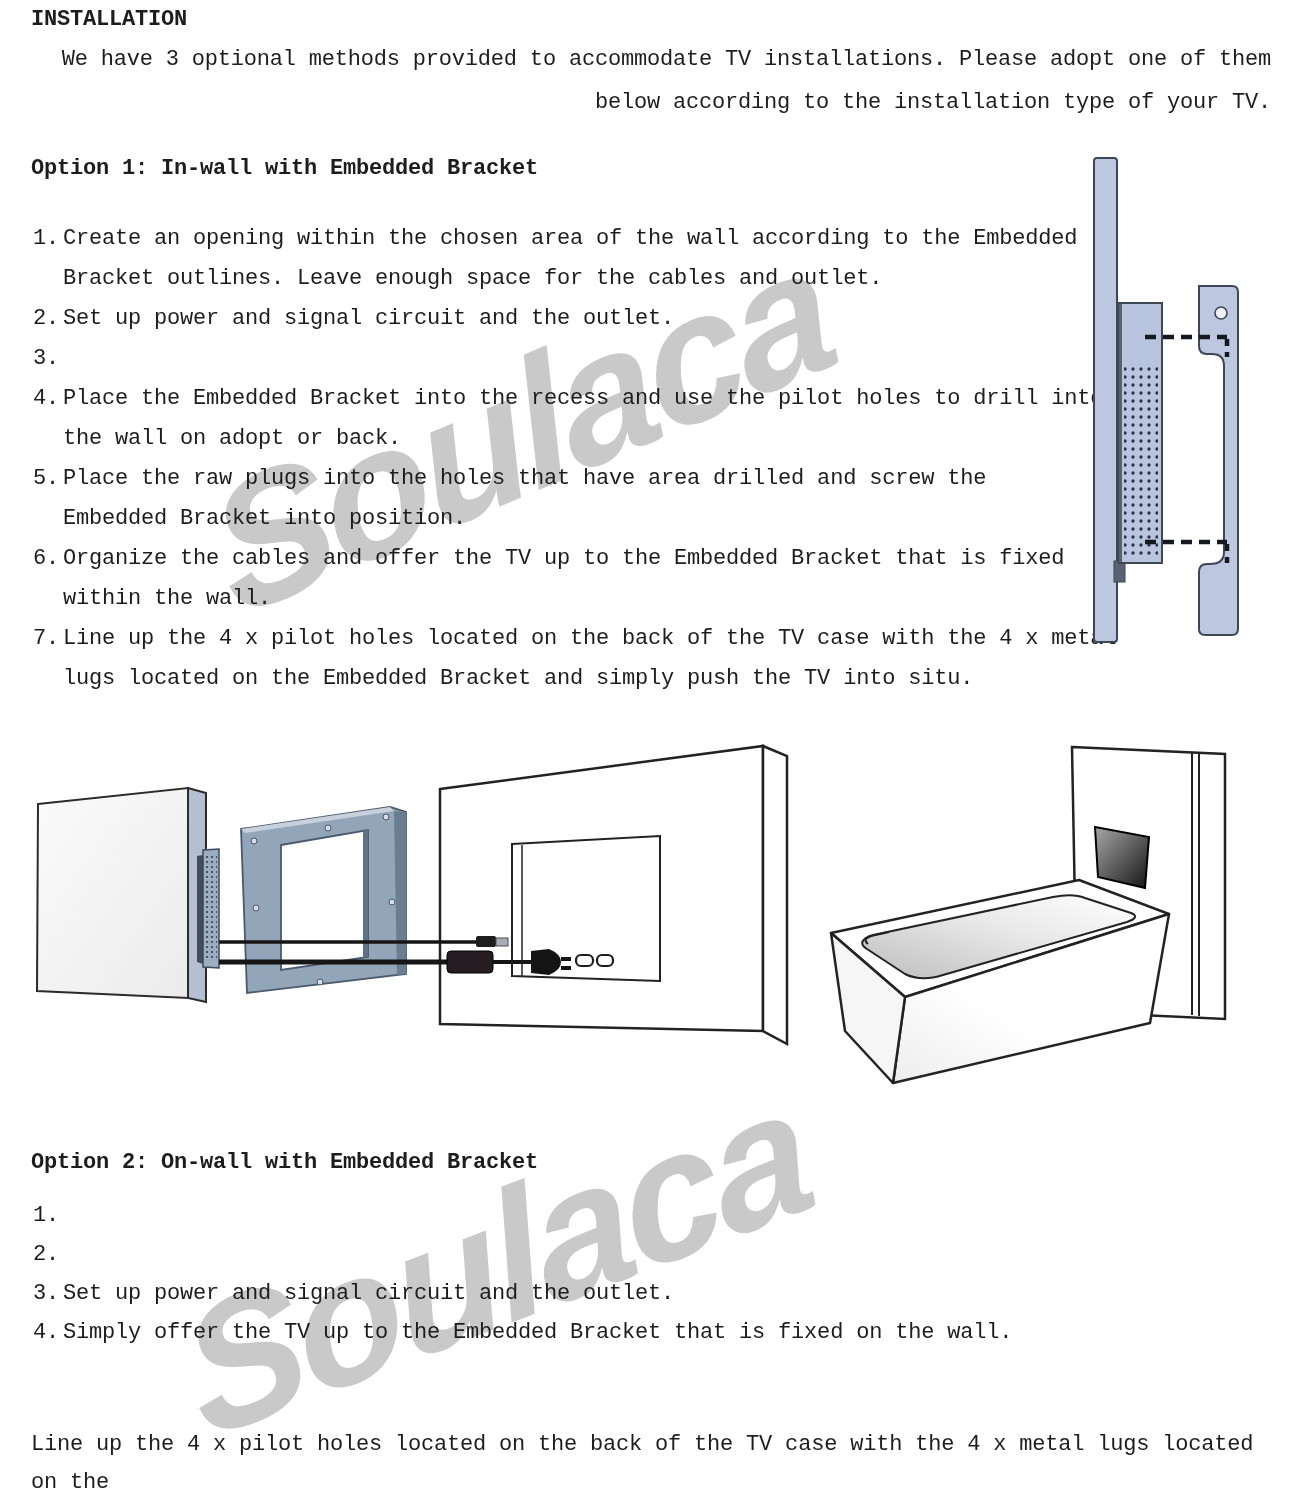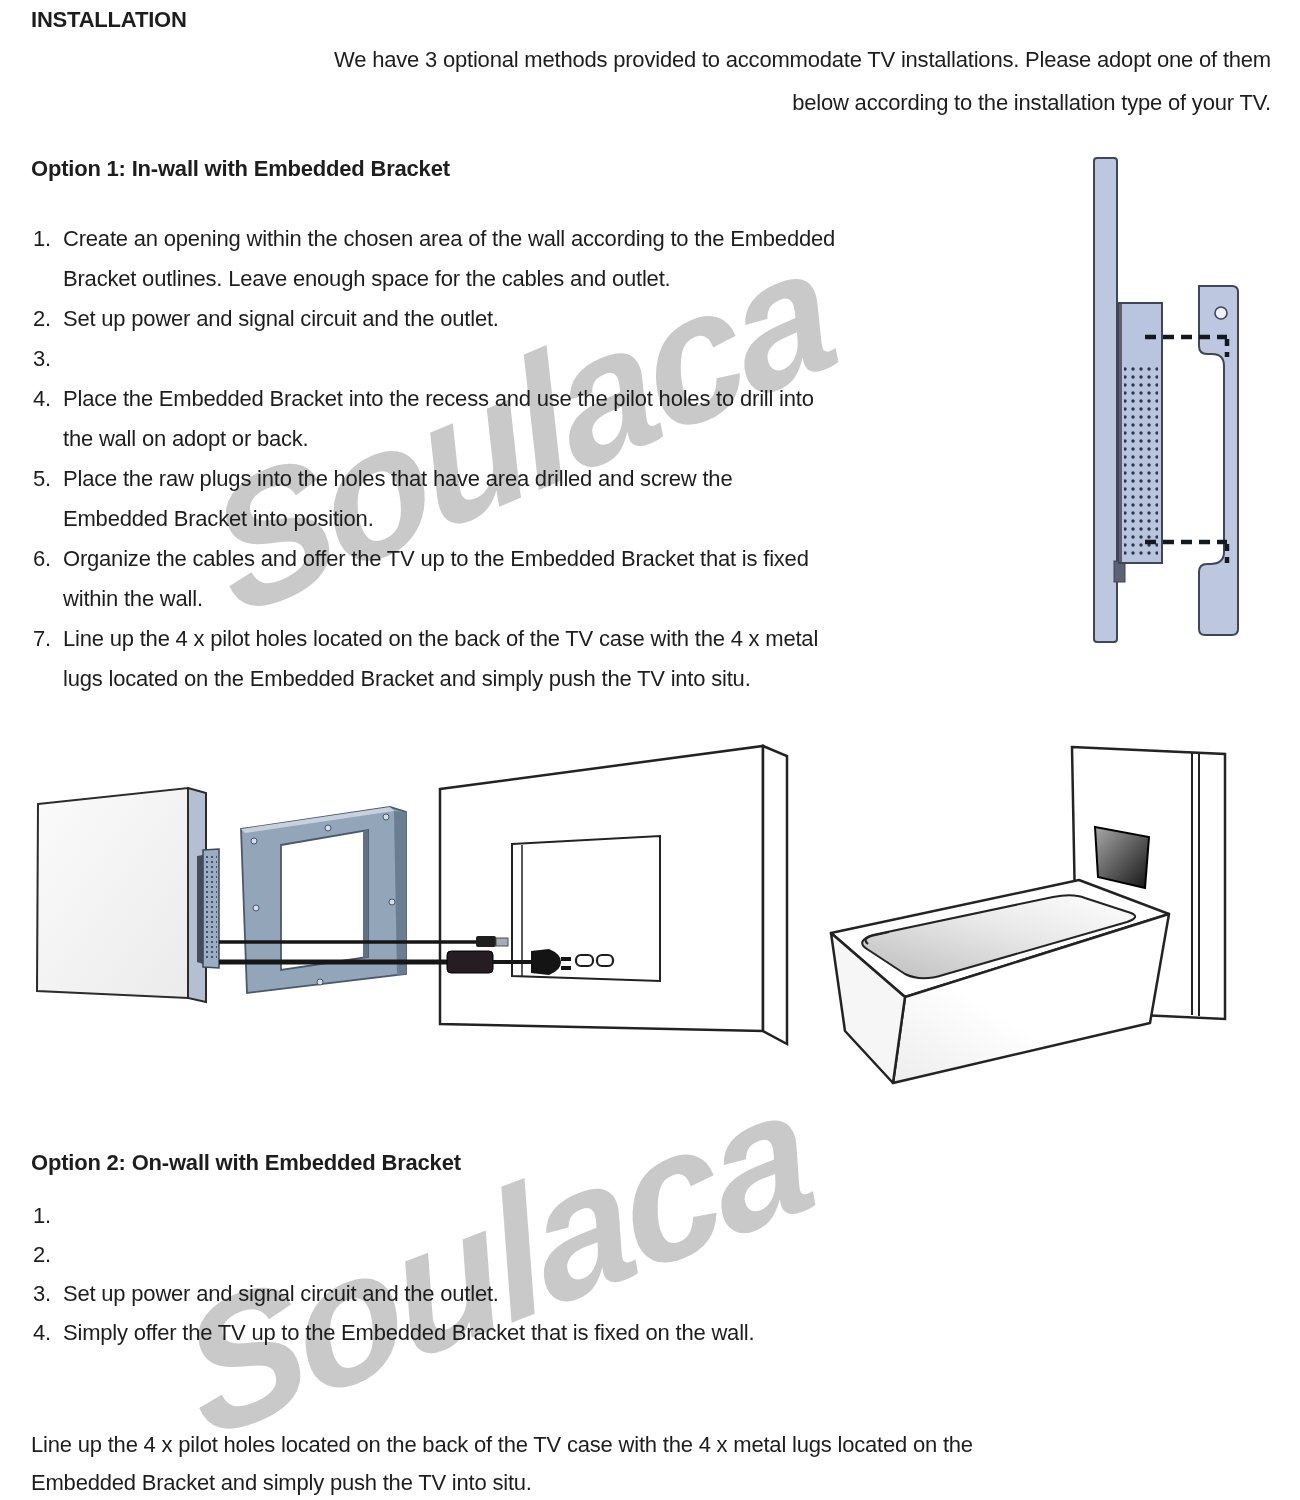--- a/index.html
+++ b/index.html
@@ -6,21 +6,21 @@
   body { width:1300px; height:1500px; position:relative; overflow:hidden;
          font-family:"Liberation Sans", sans-serif; color:#1d1d1d; }
   .page { position:absolute; inset:0; width:1300px; height:1500px; background:#fff; }
 
   
   .wm { position:absolute; z-index:0; font-weight:bold; font-style:italic;
         font-size:180px; color:#c9c9c9; white-space:nowrap; letter-spacing:-5px; }
   .wm1 { left:520px; top:430px; transform:translate(-50%,-50%) rotate(-23deg) skewX(-6deg); }
   .wm2 { left:495px; top:1262px; transform:translate(-50%,-50%) rotate(-21deg) skewX(-6deg); }
 
-  .content { position:absolute; inset:0; z-index:1; }
+  .content { position:absolute; inset:0; z-index:1;font-family:Liberation Mono, monospace; }
 
   .tblock { position:absolute; font-size:22px; letter-spacing:-0.2px; }
   .bold { font-weight:bold; }
   .pre { white-space:pre-line; }
 
   #title    { left:31px; top:5px;    line-height:30px; }
   #intro    { left:31px; top:38px;   line-height:43px; width:1240px;text-align:right; }
   #h-opt1   { left:31px; top:154px;  line-height:30px; }
   #list1    { left:33px; top:219px;  width:1240px; }
   #h-opt2   { left:31px; top:1148px; line-height:30px; }

